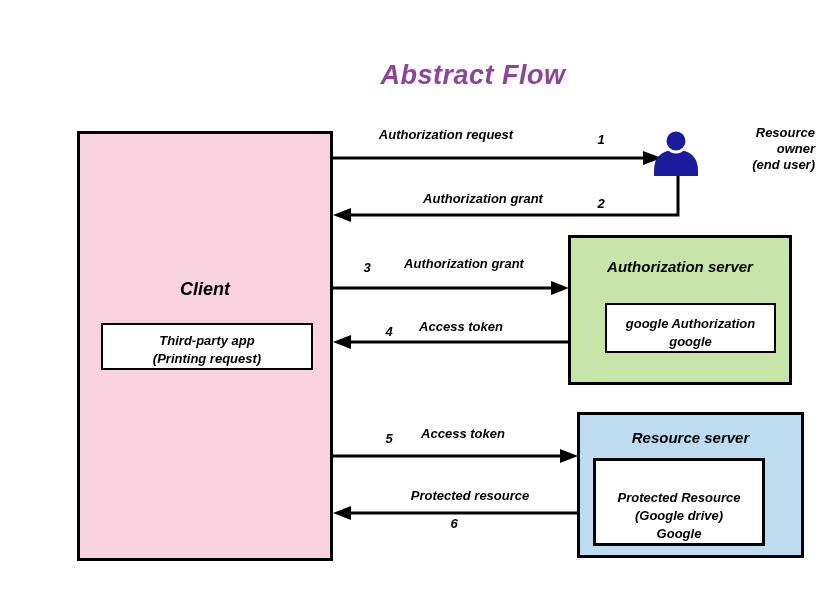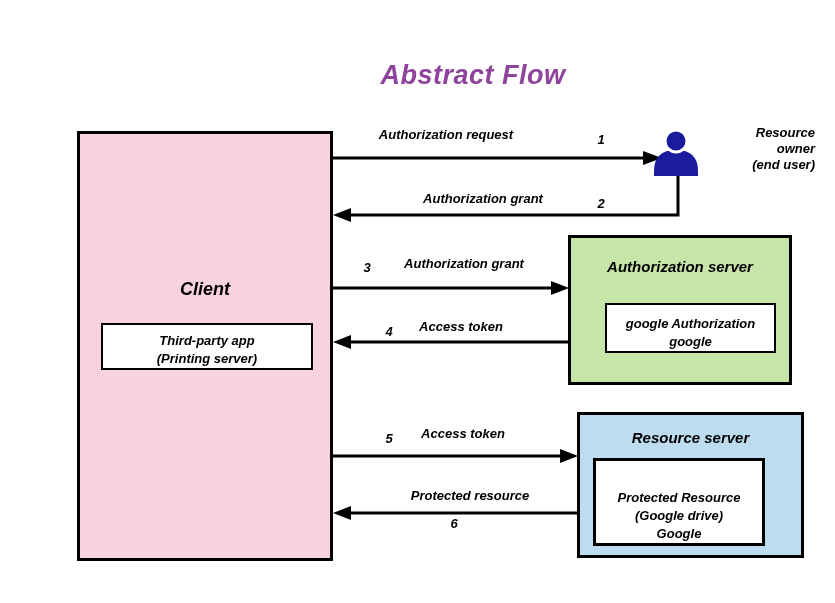--- a/index.html
+++ b/index.html
@@ -97,21 +97,21 @@
     <g>
       <path d="M619 176 L619 171 Q619 150 641 150 Q663 150 663 171 L663 176 Z" fill="var(--person)"></path>
       <circle cx="641" cy="141" r="11" fill="var(--person)" stroke="#ffffff" stroke-width="3"></circle>
     </g>
   </svg>
 
   <div class="box client-box">
     <div class="box-title client-title">Client</div>
     <div class="inner client-inner">
       <div>Third-party app</div>
-      <div>(Printing server)</div>
+      <div>(Printing request)</div>
     </div>
   </div>
 
   <div class="owner-label">
     <div>Resource</div>
     <div>owner</div>
     <div>(end user)</div>
   </div>
 
   <div class="box auth-box">

